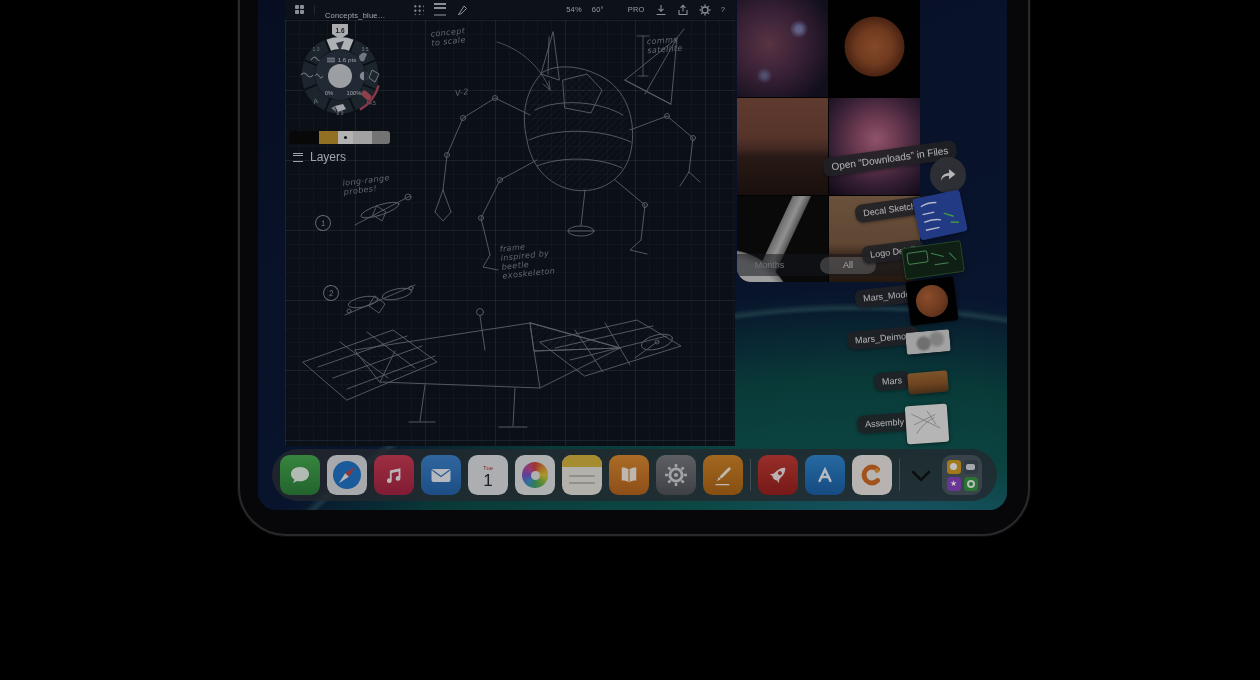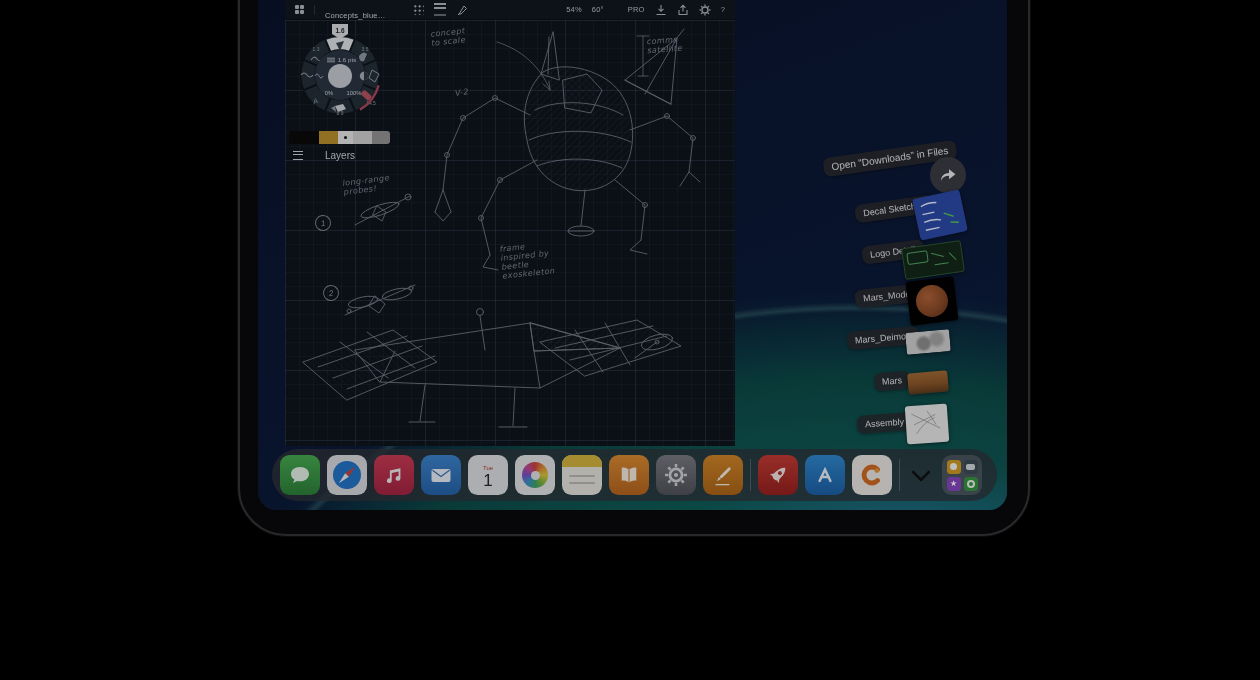--- a/index.html
+++ b/index.html
@@ -51,22 +51,22 @@
     font-size:8px;line-height:9px;letter-spacing:.4px;white-space:pre-line;}
   .circnum{position:absolute;width:14px;height:14px;border:1px solid #79838d;border-radius:50%;
     color:#8b959f;font-size:8px;font-style:italic;display:flex;align-items:center;justify-content:center;transform:rotate(-8deg);}
 
   #wheel{position:absolute;left:0;top:0;}
   #color-strip{position:absolute;left:4px;top:111px;width:101px;height:13px;border-radius:3px;
     overflow:hidden;display:flex;}
   #color-strip .seg{height:100%;position:relative;}
   #color-strip .dotmark{position:absolute;left:50%;top:50%;width:3px;height:3px;margin:-1.5px;
     background:#111;border-radius:50%;}
-  #layers{position:absolute;left:8px;top:130px;display:flex;align-items:center;gap:22px;
-    color:#cdd3d9;font-size:10px;}
+  #layers{position:absolute;left:8px;top:130px;display:flex;align-items:center;gap:7px;
+    color:#cdd3d9;font-size:12px;}
   .burger{width:10px;height:7px;border-top:1.6px solid #cdd3d9;border-bottom:1.6px solid #cdd3d9;position:relative;}
   .burger:after{content:"";position:absolute;left:0;right:0;top:1.6px;border-top:1.6px solid #cdd3d9;}
 
   
   #photos{position:absolute;left:479px;top:0;width:183px;height:282px;background:#000;
     border-radius:0 0 14px 14px;overflow:hidden;}
   #photo-grid{position:absolute;inset:0;display:grid;grid-template-columns:91px 91px;
     grid-template-rows:97px 97px 86px;gap:1px;}
   .ph{width:100%;height:100%;}
   .ph-nebula1{background:
@@ -349,20 +349,34 @@
         <div class="seg" style="width:18px;background:#939393;"></div>
       </div>
 
       <div id="layers">
         <span class="burger"></span>
         <span>Layers</span>
       </div>
     </div>
   </div>
 
+  <div id="photos">
+    <div id="photo-grid">
+      <div class="ph ph-nebula1"></div>
+      <div class="ph ph-mars-sphere"></div>
+      <div class="ph ph-mars-land"></div>
+      <div class="ph ph-orion"></div>
+      <div class="ph ph-juno"></div>
+      <div class="ph ph-rover"></div>
+    </div>
+    <div id="seg-band">
+      <span id="seg-months">Months</span>
+      <span id="seg-all">All</span>
+    </div>
+  </div>
 
   <div class="pill" style="left:565px;top:149px;transform:rotate(-8deg);font-size:10px;">Open “Downloads” in Files</div>
 
   <div id="share-btn">
     <svg width="18" height="16" viewBox="0 0 34 30">
       <path d="M19 11 L19 4 L31 13.5 L19 23 L19 16.5 C11 16.5 6.5 19.5 4 26 C4 16 9.5 11.8 19 11 Z" fill="#e9e9ea"></path>
     </svg>
   </div>
 
   <div class="pill" style="left:597px;top:200px;transform:rotate(-8deg);">Decal Sketches</div>

